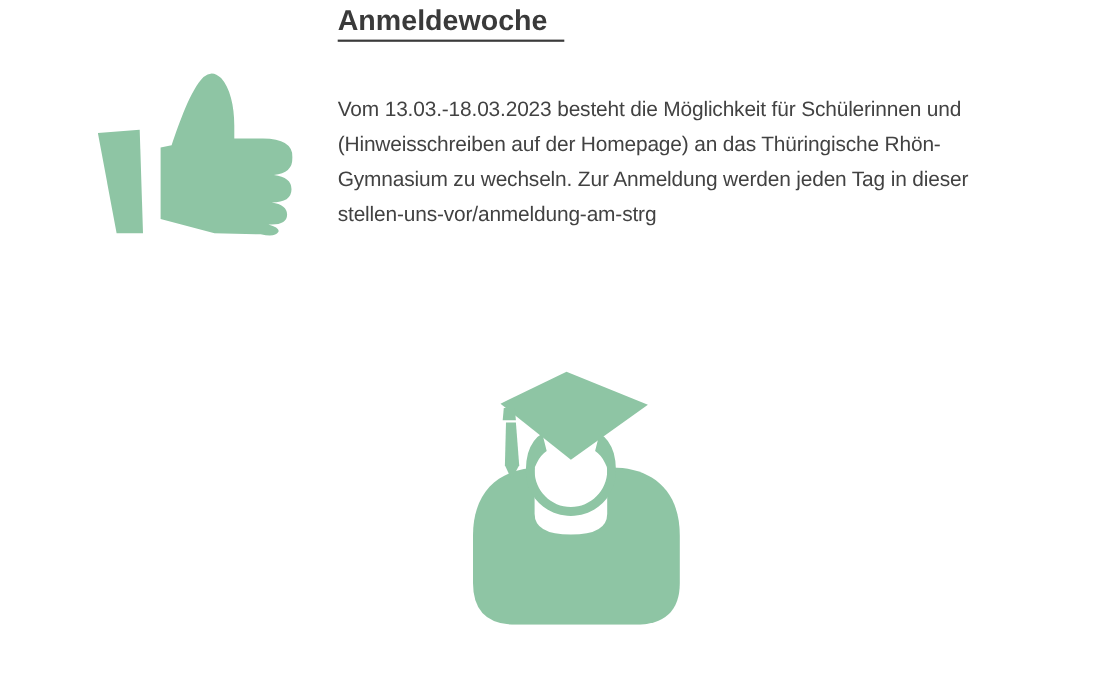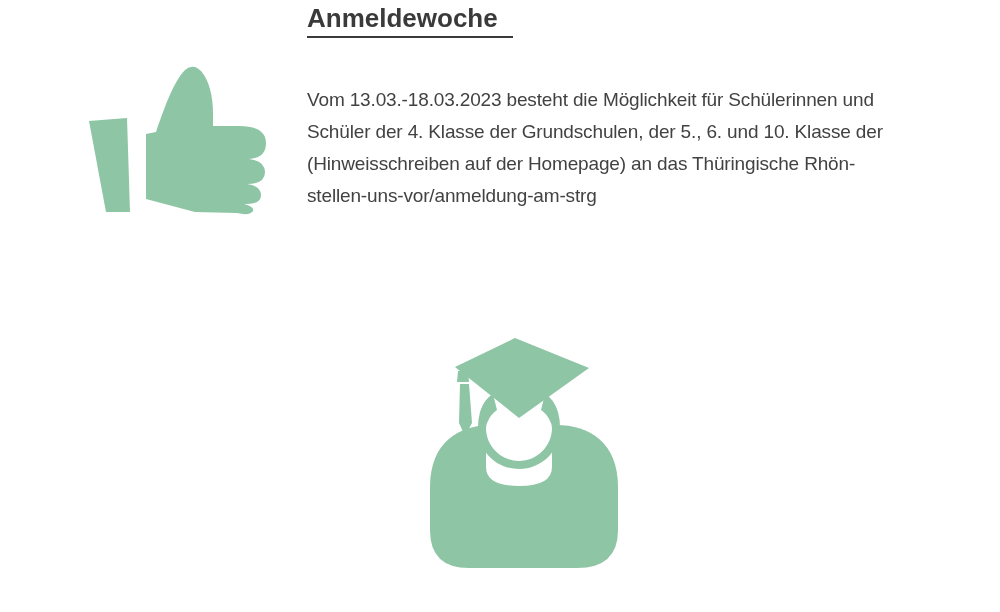--- a/index.html
+++ b/index.html
@@ -87,22 +87,22 @@
              L57,137
              Z"></path>
       </g>
     </svg>
   </div>
 
   <h2 class="title">Anmeldewoche</h2>
 
   <div class="body-text">
     <div class="body-line">Vom 13.03.-18.03.2023 besteht die Möglichkeit für Schülerinnen und</div>
-    <div class="body-line">Schüler der 4. Klasse der Grundschulen, der 5., 6. und 10. Klasse der</div>
     <div class="body-line">(Hinweisschreiben auf der Homepage) an das Thüringische Rhön-</div>
+    <div class="body-line">Gymnasium zu wechseln. Zur Anmeldung werden jeden Tag in dieser</div>
     <div class="body-line">stellen-uns-vor/anmeldung-am-strg</div>
   </div>
 
   <div class="grad-wrap">
     <svg viewBox="0 0 192 231" xmlns="http://www.w3.org/2000/svg" aria-hidden="true">
       <g fill="#8ec5a4">
 
         <path d="M41,231 Q2,231 2,193 L2,150
              C2,106 30,88 64,88
              L128,88

